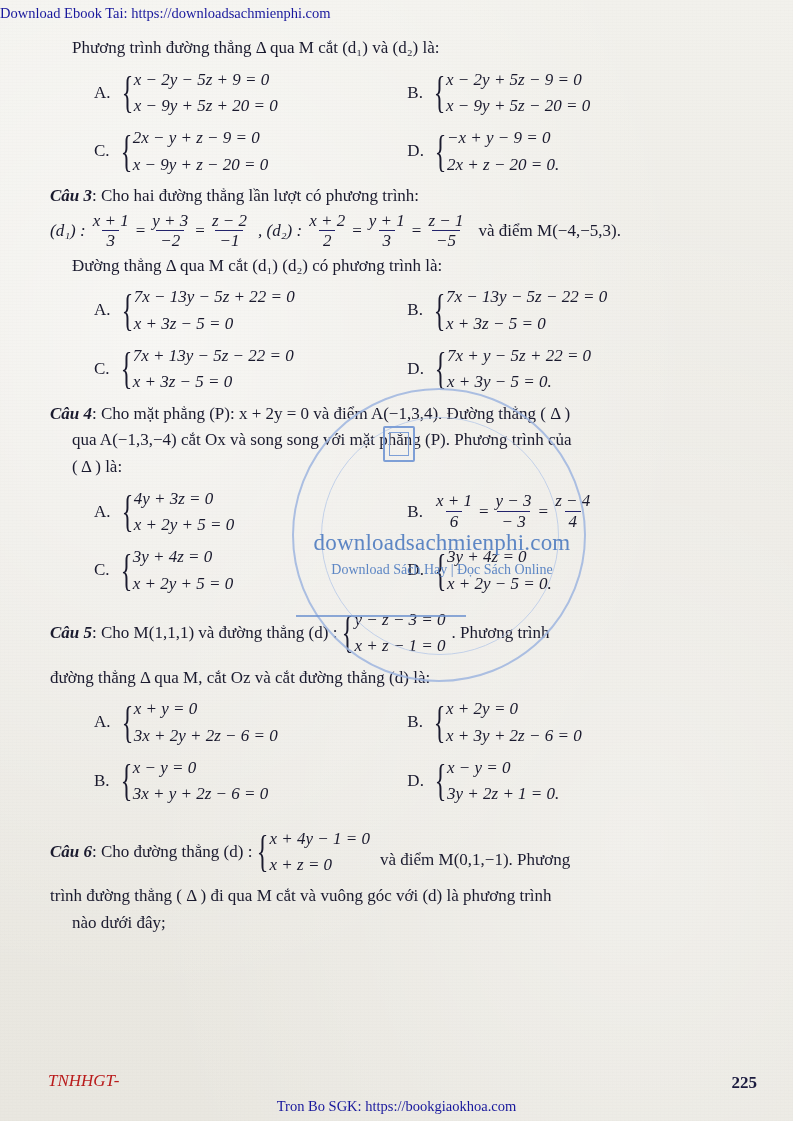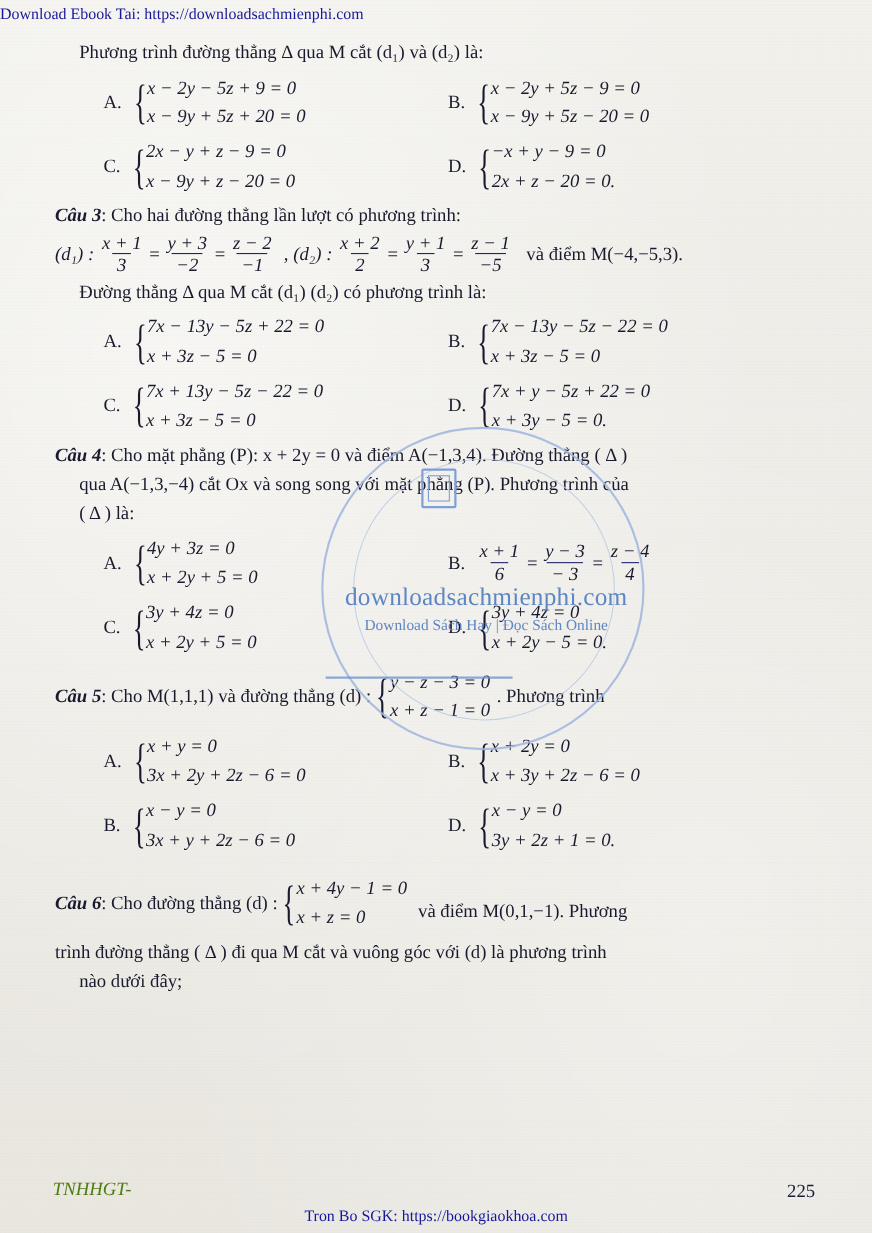--- a/index.html
+++ b/index.html
@@ -67,25 +67,25 @@
   .frac{
     display:inline-flex;flex-direction:column;align-items:center;
     vertical-align:middle;margin:0 3px;font-style:italic;
   }
   .frac .num{padding:0 4px;line-height:1.15;}
   .frac .den{padding:0 4px;border-top:1px solid #23236b;line-height:1.2;}
   .eqline{display:flex;align-items:center;flex-wrap:wrap;}
   .eqline > span{white-space:nowrap;}
   .footer-left{
     position:absolute;left:48px;bottom:30px;
-    font-style:italic;font-size:17px;color:#4d7c0f;text-align:right;
+    font-style:italic;font-size:17px;color:#b91c1c;text-align:right;
   }
   .footer-right{
-    position:absolute;right:52px;bottom:28px;
-    font-size:17px;color:#1a1a3e;
+    position:absolute;right:36px;bottom:28px;
+    font-size:17px;color:#1a1a3e;font-weight:bold;
   }
   
   .wm{
     position:absolute;left:292px;top:388px;width:290px;height:290px;
     border:2px solid #9fb6e0;border-radius:50%;
     opacity:.85;pointer-events:none;
   }
   .wm-inner{
     position:absolute;left:50%;top:50%;
     width:236px;height:236px;margin:-118px 0 0 -118px;
@@ -294,20 +294,21 @@
   <div class="eqline" style="margin-top:10px;">
     <span class="qlabel">Câu  5</span>
     <span>: Cho  M(1,1,1)  và  đường  thẳng   (d) :</span>
     <span class="brace">{</span>
     <span class="sys">
       <span>y − z − 3 = 0</span>
       <span>x + z − 1 = 0</span>
     </span>
     <span style="margin-left:6px;">. Phương  trình</span>
   </div>
+  <div class="line" style="margin-top:6px;">đường thẳng  Δ  qua M, cắt Oz và cắt đường thẳng (d) là:</div>
 
   <div class="row">
     <div class="col colA">
       <span class="opt-letter">A.</span>
       <span class="brace">{</span>
       <span class="sys">
         <span>x + y = 0</span>
         <span>3x + 2y + 2z − 6 = 0</span>
       </span>
     </div>

